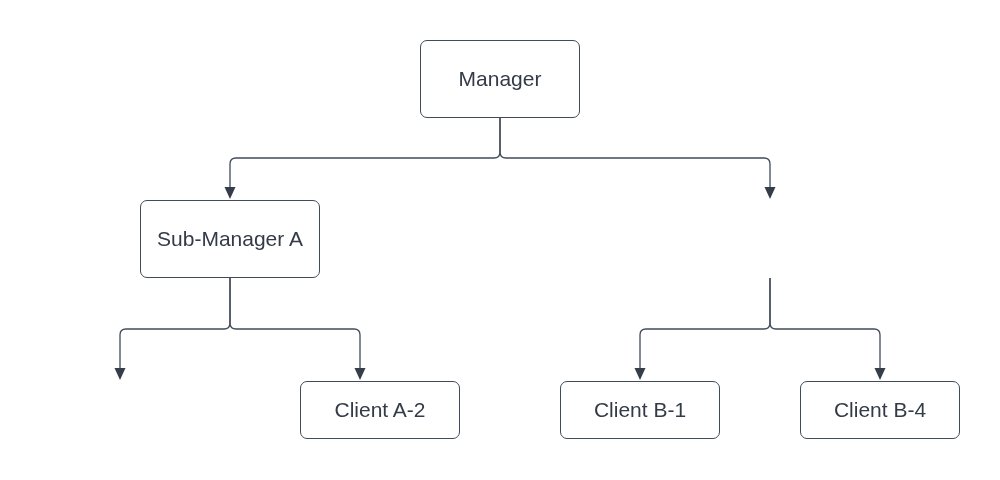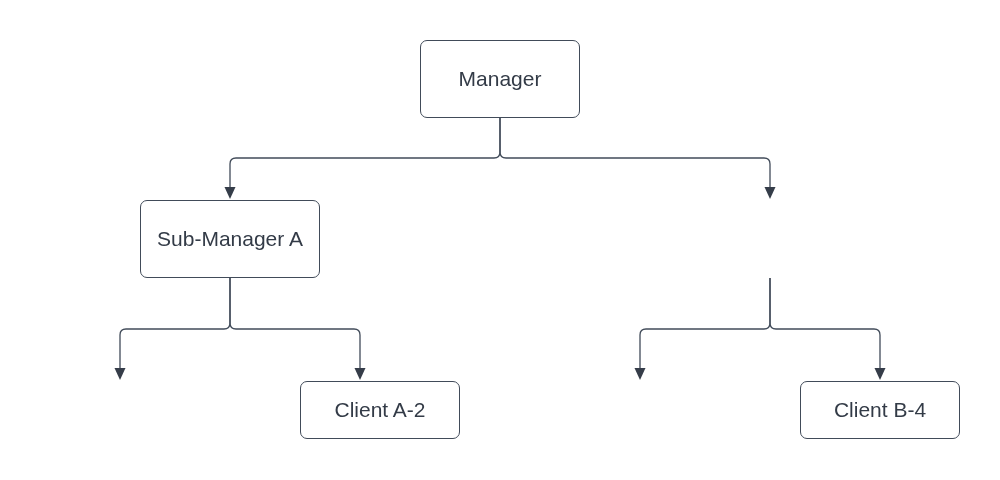--- a/index.html
+++ b/index.html
@@ -89,18 +89,21 @@
   <div class="node" id="node-sub-manager-a">
     <span>Sub-Manager A</span>
   </div>
 
 
 
   <div class="node" id="node-client-a2">
     <span>Client A-2</span>
   </div>
 
+  <div class="node" id="node-client-b1">
+    <span>Client B-1</span>
+  </div>
 
   <div class="node" id="node-client-b2">
     <span>Client B-4</span>
   </div>
 
 </div>
 
 </body></html>

